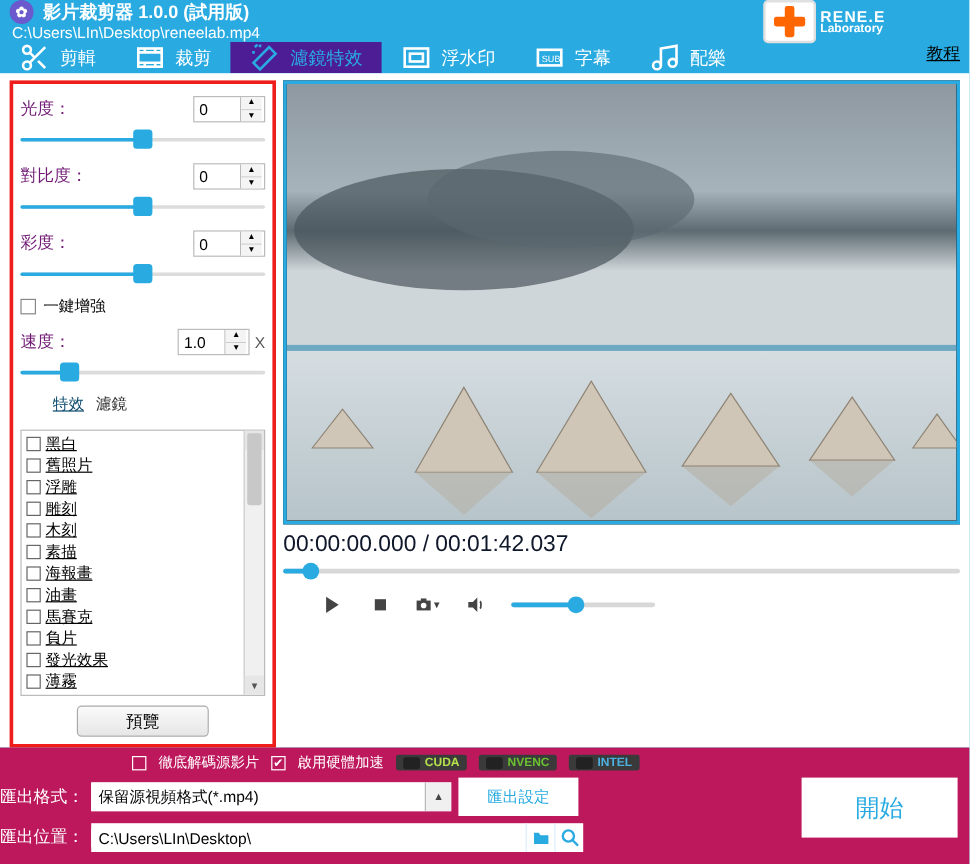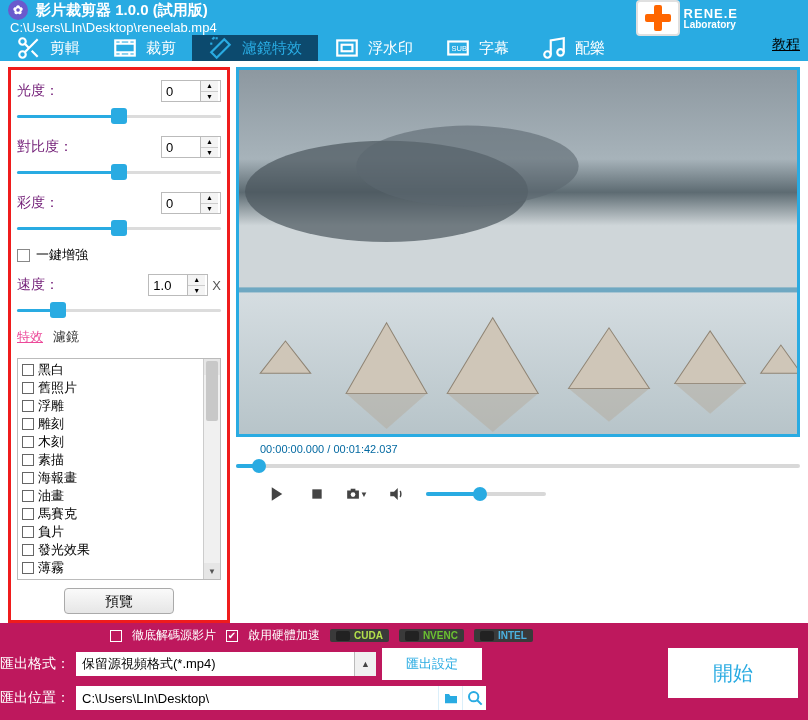--- a/index.html
+++ b/index.html
@@ -24,21 +24,21 @@
   .addrow { height: 34px; display:flex; align-items:center; padding: 0 10px; gap:10px; }
   .addfile-btn { background:#fff; height:28px; width:150px; display:flex; align-items:center; padding:0 6px; gap:6px; color:#29abe2; font-size:14px; border:1px solid #fff; }
   .folder-icon { width:22px; height:16px; border:2px solid #29abe2; border-radius:2px; position:relative; }
   .folder-icon::before { content:""; position:absolute; width:10px;height:4px;background:#fff;border:2px solid #29abe2;top:-6px;left:-2px;border-bottom:none;border-radius:2px 2px 0 0;}
   .folder-icon::after { content:""; position:absolute; width:10px;height:2px;background:#29abe2; top:5px; left:14px; transform:rotate(-30deg);}
   .file-path { color:#fff; font-size:13px; }
 
   
   .tabs { height:46px; display:flex; align-items:stretch; }
   .tab { flex:0 0 auto; padding: 0 16px; display:flex; align-items:center; gap:8px; color:#fff; font-size:15px; cursor:pointer; }
-  .tab.active { background:#0c4a6e; color:#29abe2; }
+  .tab.active { background:#4c1d95; color:#29abe2; }
   .tab svg, .tab-ic { width:26px; height:26px; }
   .tab .ic { width:26px; height:26px; display:flex; align-items:center; justify-content:center; font-size:20px; }
 
   
   .workspace { flex:1; background:#fff; display:flex; padding:6px 8px 0 8px; gap:6px; }
   .left-panel { width:222px; border:3px solid #ef1c1c; padding:4px 6px 6px 6px; display:flex; flex-direction:column; }
   .ctrl-row { display:flex; align-items:center; margin:6px 0 2px 0; font-size:14px; }
   .ctrl-row .lbl { color:#701a75; width:60px; }
   .numspin { margin-left:auto; display:flex; align-items:center; border:1px solid #bbb; height:22px; width:60px; background:#fff; }
   .numspin input { width:38px; border:none; font-size:13px; padding:0 4px; outline:none; background:transparent; }
@@ -50,40 +50,40 @@
   .slider { height:16px; position:relative; margin:4px 0 6px 0; }
   .slider .rail { position:absolute; top:7px; left:0; right:0; height:3px; background:#dcdcdc; border-radius:2px; }
   .slider .fill { position:absolute; top:7px; left:0; height:3px; background:#29abe2; border-radius:2px; }
   .slider .thumb { position:absolute; top:0; width:16px; height:16px; background:#29abe2; border-radius:3px; margin-left:-8px; }
 
   .chkrow { margin:4px 0; display:flex; align-items:center; font-size:13px; gap:6px; }
   .chkbox { width:13px;height:13px;border:1px solid #888;background:#fff; }
 
   .subtabs { margin-top:4px; font-size:13px; display:flex; gap:10px; }
   .subtabs span { cursor:pointer; }
-  .subtabs .act { color:#ec4899; text-decoration:underline; }
+  .subtabs .act { color:#0c4a6e; text-decoration:underline;margin-left:27px; }
   .subtabs .inact { color:#333; }
 
-  .fx-list-wrap { flex:1; margin-top:12px; border:1px solid #bbb; display:flex; min-height:0; }
+  .fx-list-wrap { flex:1; margin-top:12px; border:1px solid #bbb; display:flex; min-height:0;text-decoration:underline; }
   .fx-list { flex:1; overflow:hidden; padding:2px 4px; font-size:13px; }
   .fx-list .it { display:flex; align-items:center; gap:4px; height:18px; }
   .fx-list .it .cb { width:12px;height:12px;border:1px solid #666;background:#fff; flex:0 0 auto; }
   .scroll-sim { width:17px; background:#f0f0f0; border-left:1px solid #ccc; position:relative; }
   .scroll-sim .sthumb { position:absolute; left:2px; right:2px; top:2px; height:60px; background:#c8c8c8; border-radius:2px; }
   .scroll-sim .sar { height:16px; background:#e6e6e6; display:flex;align-items:center;justify-content:center;font-size:8px;color:#555;}
   .scroll-sim .sar.bot { position:absolute;bottom:0;left:0;right:0;}
 
   .preview-btn-row { margin-top:8px; display:flex; justify-content:center; }
   .preview-btn { width:110px; height:26px; background:linear-gradient(#fafafa,#e6e6e6); border:1px solid #aaa; border-radius:4px; font-size:14px; text-align:center; line-height:24px; }
 
   
   .right-area { flex:1; display:flex; flex-direction:column; }
   .video-box { border:3px solid #29abe2; height:370px; display:flex; align-items:center; justify-content:center; background:#000; overflow:hidden; }
   .video-svg { width:100%; height:100%; }
-  .time-row { margin-top:6px; font-size:11px; color:#0369a1;margin-left:24px; }
+  .time-row { margin-top:6px; font-size:19px; color:#0f172a; }
   .seek { margin-top:4px; height:14px; position:relative; }
   .seek .rail { position:absolute; left:0; right:0; top:5px; height:4px; background:#d8d8d8; border-radius:2px; }
   .seek .fill { position:absolute; left:0; top:5px; height:4px; background:#29abe2; width:4%; border-radius:2px; }
   .seek .thumb { position:absolute; top:0; left:4%; width:14px;height:14px;background:#29abe2;border-radius:50%;margin-left:-7px; }
 
   .player-controls { margin-top:10px; display:flex; align-items:center; gap:18px; padding-left:30px; }
   .pc-btn { width:22px;height:22px;display:flex;align-items:center;justify-content:center;color:#444; }
   .vol { height:14px;width:120px;position:relative; }
   .vol .rail{position:absolute;left:0;right:0;top:5px;height:4px;background:#d8d8d8;border-radius:2px;}
   .vol .fill{position:absolute;left:0;top:5px;height:4px;background:#29abe2;width:45%;border-radius:2px;}

